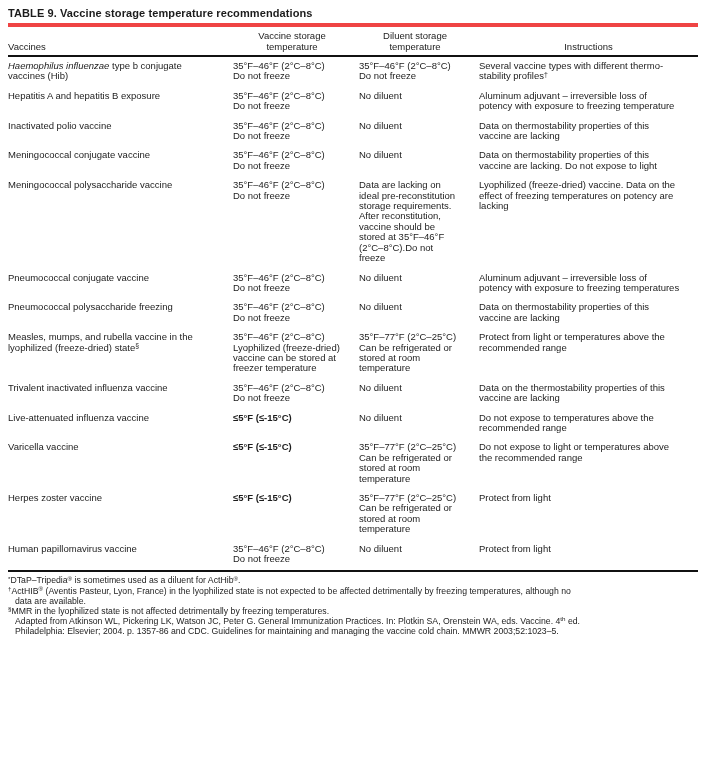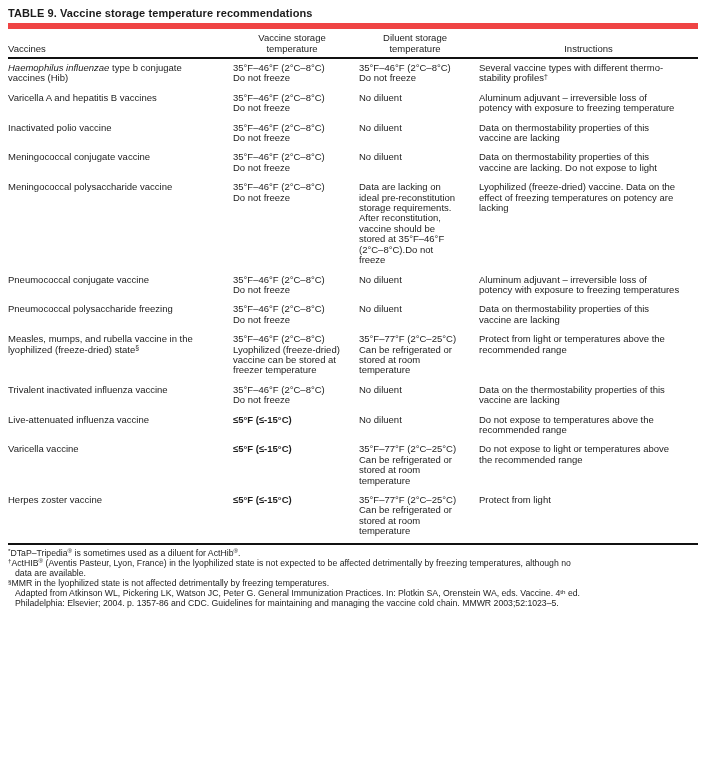--- a/index.html
+++ b/index.html
@@ -16,21 +16,21 @@
     background: #ffffff;
     color: #1c1c1c;
     font-family: "Liberation Sans", sans-serif;
     overflow: hidden;
   }
   .table-title {
     font-size: 11px;
     font-weight: bold;
     line-height: 13px;
     padding-bottom: 3px;
-    border-bottom: 6px solid #ef4444;
+    border-bottom: 4px solid #ef4444;
     letter-spacing: 0.1px;
   }
   table.vaccine-table {
     width: 690px;
     border-collapse: collapse;
     table-layout: fixed;
     font-size: 9.5px;
     line-height: 10.4px;
   }
   col.c1 { width: 225px; }
@@ -103,21 +103,21 @@
     <tbody>
 
   <tr>
     <td class="c1"><i>Haemophilus influenzae</i> type b conjugate<br>vaccines (Hib)</td>
     <td class="c2">35°F–46°F (2°C–8°C)<br>Do not freeze</td>
     <td class="c3">35°F–46°F (2°C–8°C)<br>Do not freeze</td>
     <td class="c4">Several vaccine types with different thermo-<br>stability profiles<sup>†</sup></td>
   </tr>
 
   <tr>
-    <td class="c1">Varicella A and hepatitis B vaccines</td>
+    <td class="c1">Hepatitis A and hepatitis B exposure</td>
     <td class="c2">35°F–46°F (2°C–8°C)<br>Do not freeze</td>
     <td class="c3">No diluent</td>
     <td class="c4">Aluminum adjuvant – irreversible loss of<br>potency with exposure to freezing temperature</td>
   </tr>
 
   <tr>
     <td class="c1">Inactivated polio vaccine</td>
     <td class="c2">35°F–46°F (2°C–8°C)<br>Do not freeze</td>
     <td class="c3">No diluent</td>
     <td class="c4">Data on thermostability properties of this<br>vaccine are lacking</td>
@@ -181,20 +181,26 @@
   </tr>
 
   <tr>
     <td class="c1">Herpes zoster vaccine</td>
     <td class="c2"><b>≤5°F (≤-15°C)</b></td>
     <td class="c3">35°F–77°F (2°C–25°C)<br>Can be refrigerated or<br>stored at room<br>temperature</td>
     <td class="c4">Protect from light</td>
   </tr>
 
 
+  <tr>
+    <td class="c1">Human papillomavirus vaccine</td>
+    <td class="c2">35°F–46°F (2°C–8°C)<br>Do not freeze</td>
+    <td class="c3">No diluent</td>
+    <td class="c4">Protect from light</td>
+  </tr>
 </tbody>
   </table>
 
   <div class="footnotes">
     <div class="footnote"><sup>*</sup>DTaP–Tripedia<sup>®</sup> is sometimes used as a diluent for ActHib<sup>®</sup>.</div>
     <div class="footnote"><sup>†</sup>ActHIB<sup>®</sup> (Aventis Pasteur, Lyon, France) in the lyophilized state is not expected to be affected detrimentally by freezing temperatures, although no<br>data are available.</div>
     <div class="footnote"><sup>§</sup>MMR in the lyophilized state is not affected detrimentally by freezing temperatures.</div>
     <div class="source-citation">Adapted from Atkinson WL, Pickering LK, Watson JC, Peter G.  General Immunization Practices.  In: Plotkin SA, Orenstein WA, eds.  Vaccine.  4<sup>th</sup> ed.<br>Philadelphia: Elsevier; 2004. p. 1357-86 and CDC. Guidelines for maintaining and managing the vaccine cold chain.  MMWR 2003;52:1023–5.</div>
   </div>
 

